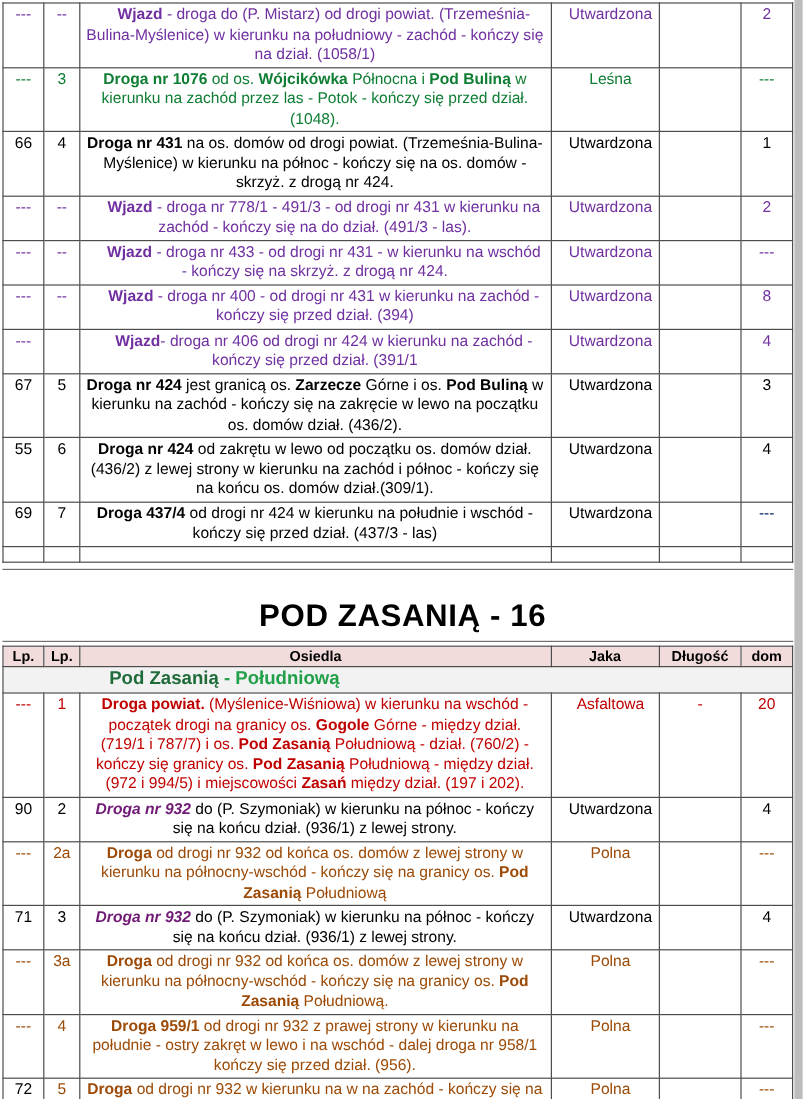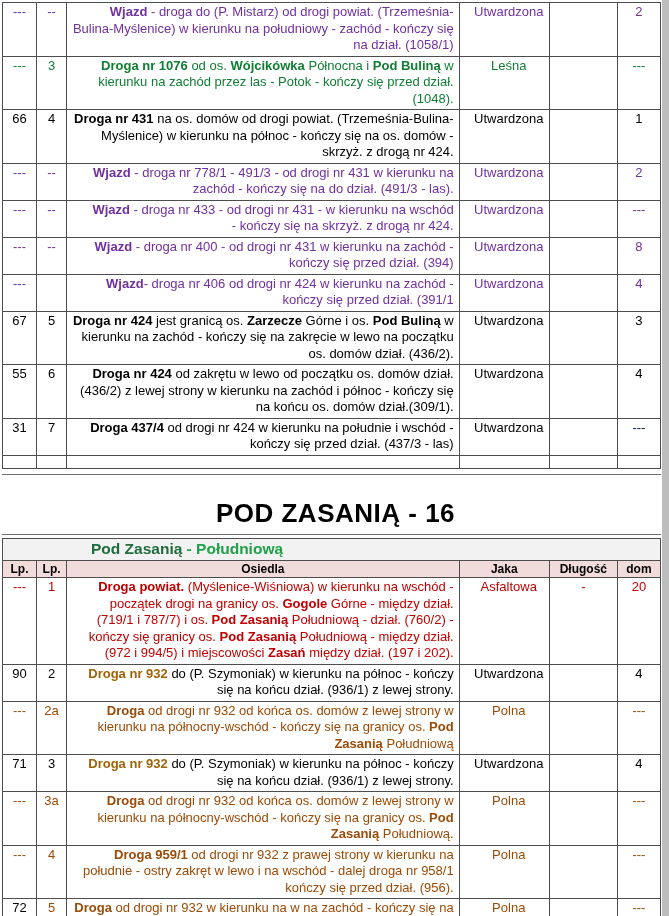--- a/index.html
+++ b/index.html
@@ -2,35 +2,35 @@
 <html><head>
 <meta charset="utf-8">
 <style>
   html,body{margin:0;padding:0;background:#ffffff;}
   body{width:669px;min-height:916px;font-family:"Liberation Sans","DejaVu Sans",sans-serif;color:#000;position:relative;}
   .page{position:relative;padding:2px 0 0 2px;}
   .right-strip{position:absolute;top:0;right:0;width:7px;height:916px;background:#bdbdbd;}
   table{border-collapse:collapse;table-layout:fixed;width:659px;}
   td,th{border:1px solid #4d4d4d;vertical-align:top;padding:1px 3px;font-size:13px;line-height:16.5px;overflow:hidden;word-wrap:break-word;}
   td.num{text-align:center;font-size:13px;}
-  td.desc{text-align:right;padding:1px 5px 2px 4px;}
+  td.desc{text-align:center;padding:1px 5px 2px 4px;}
   td.jaka{text-align:center;padding-left:12px;}
   td.dom{text-align:center;}
   .indent{text-indent:15px;}
   .bold{font-weight:bold;}
   .empty-row td{height:12px;padding:0;}
   
   .t-purple{color:#7030A0;}
   .t-green{color:#0F7D33;}
   .t-red{color:#C00000;}
   .t-brown{color:#9C4A06;}
   .t-black{color:#000000;}
   
   .c-navy{color:#002060;}
-  .c-maroon{color:#a16207;}
+  .c-maroon{color:#701a75;font-style:italic;}
   .c-black{color:#000000;}
   .c-darkgreen{color:#1F6B3A;}
   .c-lightgreen{color:#21A049;}
   .sep-line{height:0;border-top:1px solid #6e6e6e;width:659px;margin-top:5px;}
   .sep-line2{height:0;border-top:1px solid #6e6e6e;width:659px;margin-bottom:3px;}
   .title{font-size:26px;font-weight:bold;text-align:center;padding:23px 0 5px 0;letter-spacing:.5px;color:#000;}
   td.subheader{background:#F2F2F2;font-size:15.5px;font-weight:bold;padding:2px 0 3px 88px;text-align:left;}
   th.head{background:#F2DCDB;font-size:12px;padding:1px 2px;text-align:center;font-weight:bold;color:#000;line-height:14px;}
 </style>
 </head>
@@ -114,21 +114,21 @@
         </tr>
         <tr class="t-black">
           <td class="num">55</td>
           <td class="num">6</td>
           <td class="desc"><span class="bold">Droga nr 424</span><span class=""> od zakrętu w lewo od początku os. domów dział. (436/2) z lewej strony w kierunku na zachód i północ - kończy się na końcu os. domów dział.(309/1).</span></td>
           <td class="jaka">Utwardzona</td>
           <td class="num"></td>
           <td class="dom">4</td>
         </tr>
         <tr class="t-black">
-          <td class="num">31</td>
+          <td class="num">69</td>
           <td class="num">7</td>
           <td class="desc"><span class="bold">Droga 437/4</span><span class=""> od drogi nr 424 w kierunku na południe i wschód - kończy się przed dział. (437/3 - las)</span></td>
           <td class="jaka">Utwardzona</td>
           <td class="num"></td>
           <td class="dom c-navy">---</td>
         </tr>
         <tr class="empty-row t-black">
           <td class="num"></td>
           <td class="num"></td>
           <td class="desc"></td>
@@ -148,31 +148,31 @@
   <table>
     <colgroup>
       <col style="width:34px">
         <col style="width:30px">
         <col style="width:392px">
       <col style="width:90px">
         <col style="width:68px">
         <col style="width:43px">
     </colgroup>
     <thead>
-      <tr>
-        <td class="subheader" colspan="6" id="t2sub"><span class="c-darkgreen">Pod Zasanią</span><span class="c-lightgreen"> - Południową</span></td>
-      </tr>
       <tr id="t2head">
           <th class="head">Lp.</th>
           <th class="head">Lp.</th>
           <th class="head">Osiedla</th>
           <th class="head">Jaka</th>
           <th class="head">Długość</th>
           <th class="head">dom</th>
         </tr>
+      <tr>
+        <td class="subheader" colspan="6" id="t2sub"><span class="c-darkgreen">Pod Zasanią</span><span class="c-lightgreen"> - Południową</span></td>
+      </tr>
     </thead>
     <tbody id="t2body">
         <tr class="t-red">
           <td class="num">---</td>
           <td class="num">1</td>
           <td class="desc"><span class="bold">Droga powiat.</span><span class=""> (Myślenice-Wiśniowa) w kierunku na wschód - początek drogi na granicy os. </span><span class="bold">Gogole</span><span class=""> Górne - między dział. (719/1 i 787/7) i os. </span><span class="bold">Pod Zasanią</span><span class=""> Południową - dział. (760/2) - kończy się granicy os. </span><span class="bold">Pod Zasanią</span><span class=""> Południową - między dział. (972 i 994/5) i miejscowości </span><span class="bold">Zasań</span><span class=""> między dział. (197 i 202).</span></td>
           <td class="jaka">Asfaltowa</td>
           <td class="num">-</td>
           <td class="dom">20</td>
         </tr>

